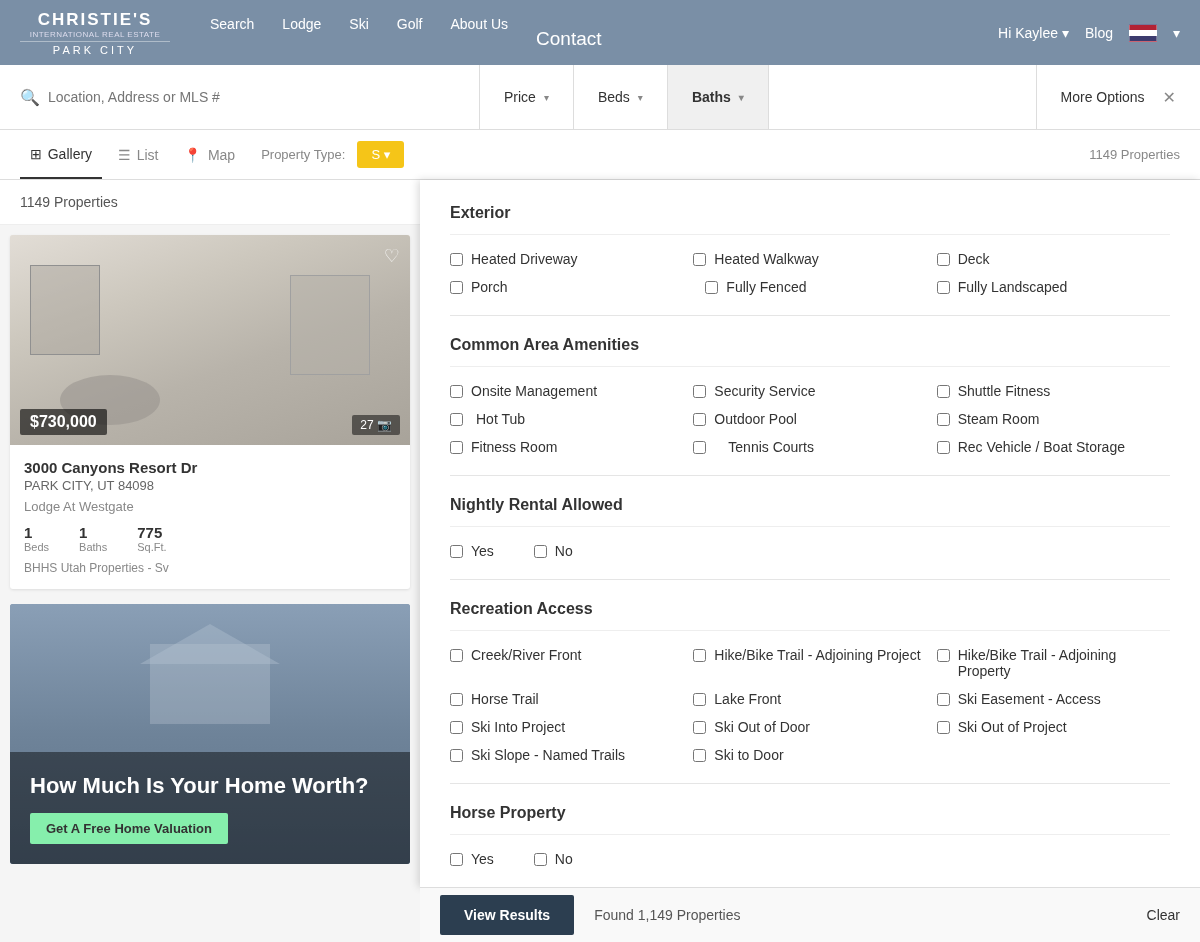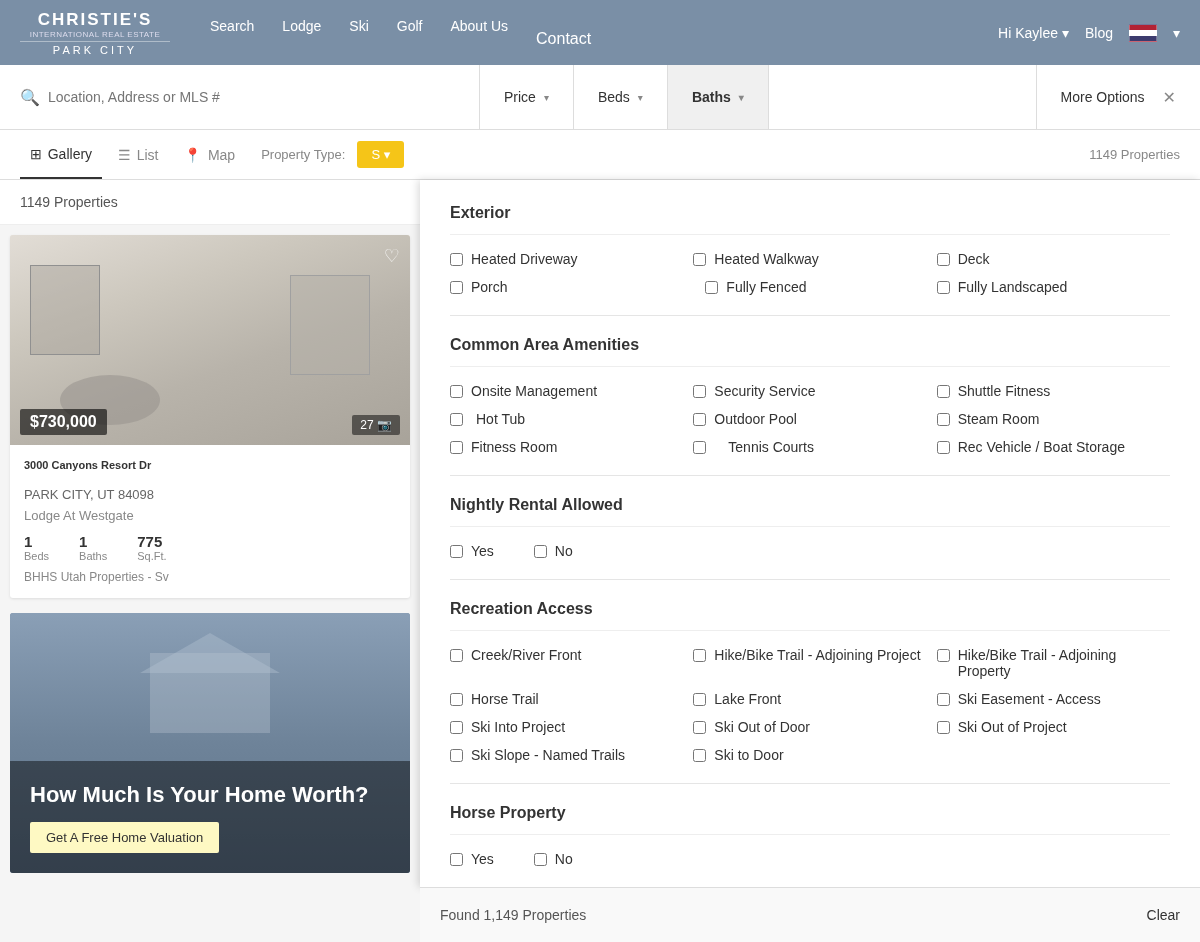--- a/index.html
+++ b/index.html
@@ -15,21 +15,21 @@
     <div style="font-size:8px; color:#dde; letter-spacing:0.5px;">INTERNATIONAL REAL ESTATE</div>
     <div style="width:100%; border-top:1px solid rgba(255,255,255,0.4); margin:2px 0;"></div>
     <div style="font-size:11px; color:#fff; letter-spacing:3px;">PARK CITY</div>
   </div>
   <div style="display:flex; gap:28px; flex:1;">
     <a href="#" style="color:#fff; text-decoration:none; font-size:14px;">Search</a>
     <a href="#" style="color:#fff; text-decoration:none; font-size:14px;">Lodge</a>
     <a href="#" style="color:#fff; text-decoration:none; font-size:14px;">Ski</a>
     <a href="#" style="color:#fff; text-decoration:none; font-size:14px;">Golf</a>
     <a href="#" style="color:#fff; text-decoration:none; font-size:14px;">About Us</a>
-    <a href="#" style="color:#fff; text-decoration:none; font-size:16px;margin-top:12px;">Contact</a>
+    <a href="#" style="color:#fff; text-decoration:none; font-size:19px;margin-top:12px;">Contact</a>
   </div>
   <div style="display:flex; align-items:center; gap:16px; color:#fff; font-size:14px;">
     <span style="cursor:pointer;">Hi Kaylee ▾</span>
     <span style="cursor:pointer;">Blog</span>
     <div style="width:28px; height:18px; background:linear-gradient(to bottom, #b22234 0%,#b22234 33%,#fff 33%,#fff 66%,#3c3b6e 66%,#3c3b6e 100%); border:1px solid rgba(255,255,255,0.3); cursor:pointer;"></div>
     <span style="color:#fff;">▾</span>
   </div>
 </nav>
 
 <div style="background:#fff; border-bottom:1px solid #ddd; display:flex; align-items:center; height:65px; padding:0; gap:0;">
@@ -89,21 +89,21 @@
         <div style="position:absolute;top:30px;left:20px;width:70px;height:90px;background:rgba(160,155,148,0.4);border:1px solid #909090;"></div>
         <span style="position:absolute;top:10px;right:10px;color:rgba(255,255,255,0.8);font-size:18px;cursor:pointer;">♡</span>
         <div style="position:absolute;bottom:10px;left:10px;background:rgba(0,0,0,0.6);color:#fff;padding:4px 10px;font-size:16px;font-weight:bold;border-radius:2px;">
           <span>$730,000</span>
         </div>
         <div style="position:absolute;bottom:10px;right:10px;background:rgba(0,0,0,0.5);color:#fff;padding:3px 8px;font-size:12px;border-radius:2px;">
           <span>27</span> 📷
         </div>
       </div>
       <div style="padding:14px;">
-        <div style="font-size:11px;font-weight:600;color:#333;margin-bottom:16px;">3000 Canyons Resort Dr</div>
+        <div style="font-size:15px;font-weight:600;color:#333;margin-bottom:2px;">3000 Canyons Resort Dr</div>
         <div style="font-size:13px;color:#666;margin-bottom:6px;">PARK CITY, UT 84098</div>
         <div style="font-size:13px;color:#888;margin-bottom:10px;">Lodge At Westgate</div>
         <div style="display:flex;gap:30px;margin-bottom:8px;">
           <div>
             <div style="font-size:15px;font-weight:600;color:#333;">1</div>
             <div style="font-size:11px;color:#888;">Beds</div>
           </div>
           <div>
             <div style="font-size:15px;font-weight:600;color:#333;">1</div>
             <div style="font-size:11px;color:#888;">Baths</div>
@@ -117,21 +117,21 @@
       </div>
     </div>
 
     <div style="margin:0 10px 15px 10px; background:#7a8fa6; border-radius:3px; overflow:hidden; height:260px; position:relative;">
       <div style="position:absolute;inset:0;background:linear-gradient(180deg,#8a9fb6 0%,#6e8399 50%,#5e7389 100%);"></div>
 
       <div style="position:absolute;top:40px;left:50%;transform:translateX(-50%); width:120px; height:80px; background:rgba(200,210,220,0.3);"></div>
       <div style="position:absolute;top:20px;left:50%;transform:translateX(-50%); width:0;height:0;border-left:70px solid transparent;border-right:70px solid transparent;border-bottom:40px solid rgba(180,195,210,0.4);"></div>
       <div style="position:absolute;bottom:0;left:0;right:0;background:rgba(0,0,0,0.45);padding:20px;">
         <div style="color:#fff;font-size:22px;font-weight:700;line-height:1.3;margin-bottom:12px;">How Much Is Your Home Worth?</div>
-        <button style="background:#fef9c3;color:#333;padding:8px 16px;border:none;font-size:13px;font-weight:400;cursor:pointer;border-radius:2px;">Get A Free Home Valuation</button>
+        <button style="background:#86efac;color:#333;padding:8px 16px;border:none;font-size:13px;font-weight:700;cursor:pointer;border-radius:2px;">Get A Free Home Valuation</button>
       </div>
     </div>
   </div>
 
   <div style="position:absolute;left:420px;top:0;right:0;bottom:55px;background:#fff;z-index:10;overflow-y:auto;box-shadow:-2px 0 8px rgba(0,0,0,0.15);">
     <div style="padding:24px 30px 80px 30px;">
 
       <div class="section-block">
         <div style="font-size:16px;font-weight:700;color:#333;margin-bottom:16px;padding-bottom:12px;border-bottom:1px solid #eee;">Exterior</div>
         <div style="display:grid;grid-template-columns:1fr 1fr 1fr;gap:12px 10px;margin-bottom:20px;">
@@ -287,17 +287,18 @@
               <input type="checkbox" style=""> 
               <span>No</span>
             </label>
         </div>
       </div>
 
     </div>
   </div>
 
   <div style="position:absolute;bottom:0;left:420px;right:0;background:#f9f9f9;border-top:1px solid #ddd;display:flex;align-items:center;gap:20px;padding:0 20px;height:55px;z-index:11;">
+    <button style="background:#2c3e50;color:#fff;border:none;padding:12px 24px;font-size:14px;font-weight:600;cursor:pointer;border-radius:2px;">View Results</button>
     <span style="font-size:14px;color:#555;flex:1;">Found 1,149 Properties</span>
     <button style="color:#333;background:none;border:none;font-size:14px;cursor:pointer;font-weight:500;">Clear</button>
   </div>
 
 </div>
 
 </body></html>

